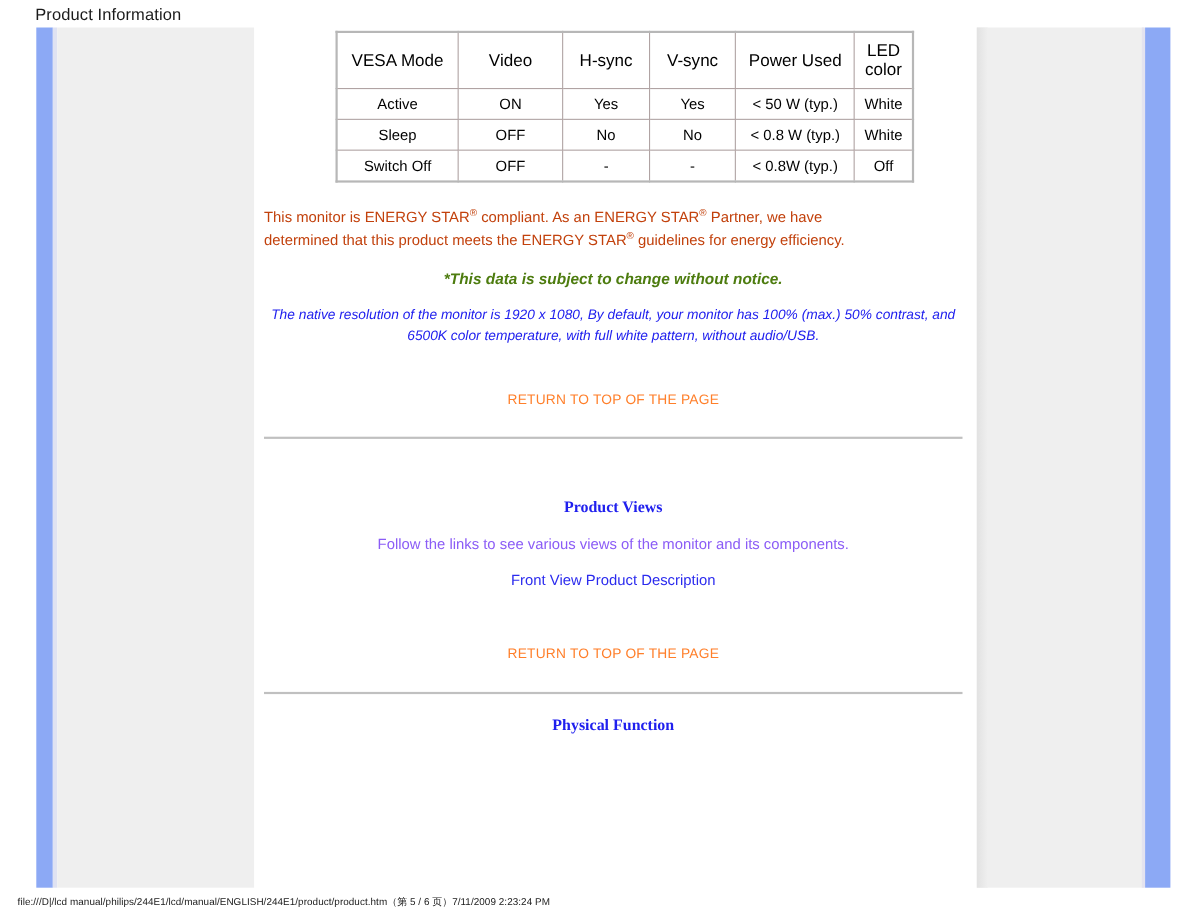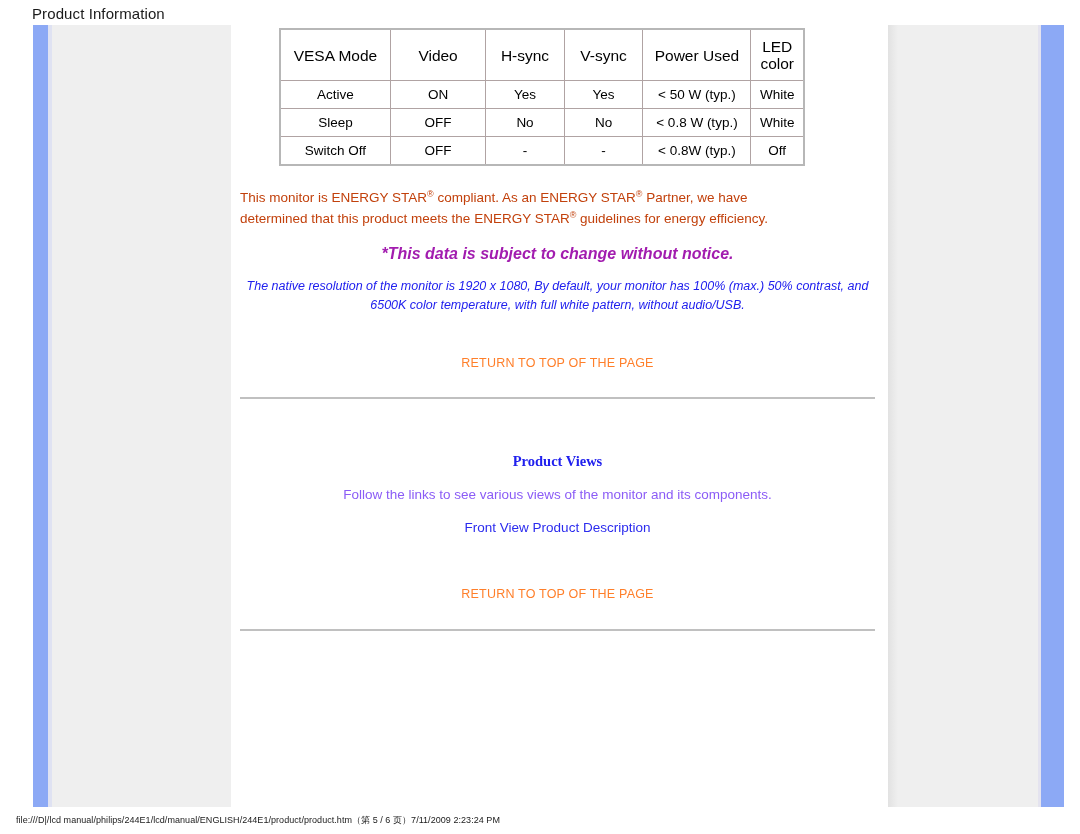--- a/index.html
+++ b/index.html
@@ -107,21 +107,21 @@
     position: absolute;
     left: 240px;
     top: 25px;
     width: 635px;
     height: 782px;
   }
 
   
   .power-table-wrap {
     position: absolute;
-    left: 39px;
+    left: 65px;
     top: 3px;
     width: 607px;
   }
   table.power-table {
     border-collapse: collapse;
     width: 526px;
     border: 2px solid #b7b7b7;
     background: #ffffff;
   }
   table.power-table td {
@@ -165,24 +165,24 @@
     vertical-align: super;
     line-height: 0;
   }
 
   .notice {
     position: absolute;
     left: 0px;
     top: 220px;
     width: 635px;
     text-align: center;
-    font-size: 16px;
+    font-size: 14px;
     font-weight: bold;
     font-style: italic;
-    color: #a21caf;
+    color: #4d7c0f;
   }
 
   .native-res {
     position: absolute;
     left: 0px;
     top: 252px;
     width: 635px;
     text-align: center;
     font-size: 12.5px;
     font-style: italic;
@@ -326,16 +326,17 @@
   <div class="return-top return-top-1">RETURN TO TOP OF THE PAGE</div>
   <hr class="rule rule-1">
 
   <div class="section-title title-product-views">Product Views</div>
   <div class="follow-links">Follow the links to see various views of the monitor and its components.</div>
   <div class="front-view-link">Front View Product Description</div>
 
   <div class="return-top return-top-2">RETURN TO TOP OF THE PAGE</div>
   <hr class="rule rule-2">
 
+  <div class="section-title title-physical-function">Physical Function</div>
 
 </div>
 
 <div class="page-footer">file:///D|/lcd manual/philips/244E1/lcd/manual/ENGLISH/244E1/product/product.htm（第 5 / 6 页）7/11/2009 2:23:24 PM</div>
 
 </body></html>

